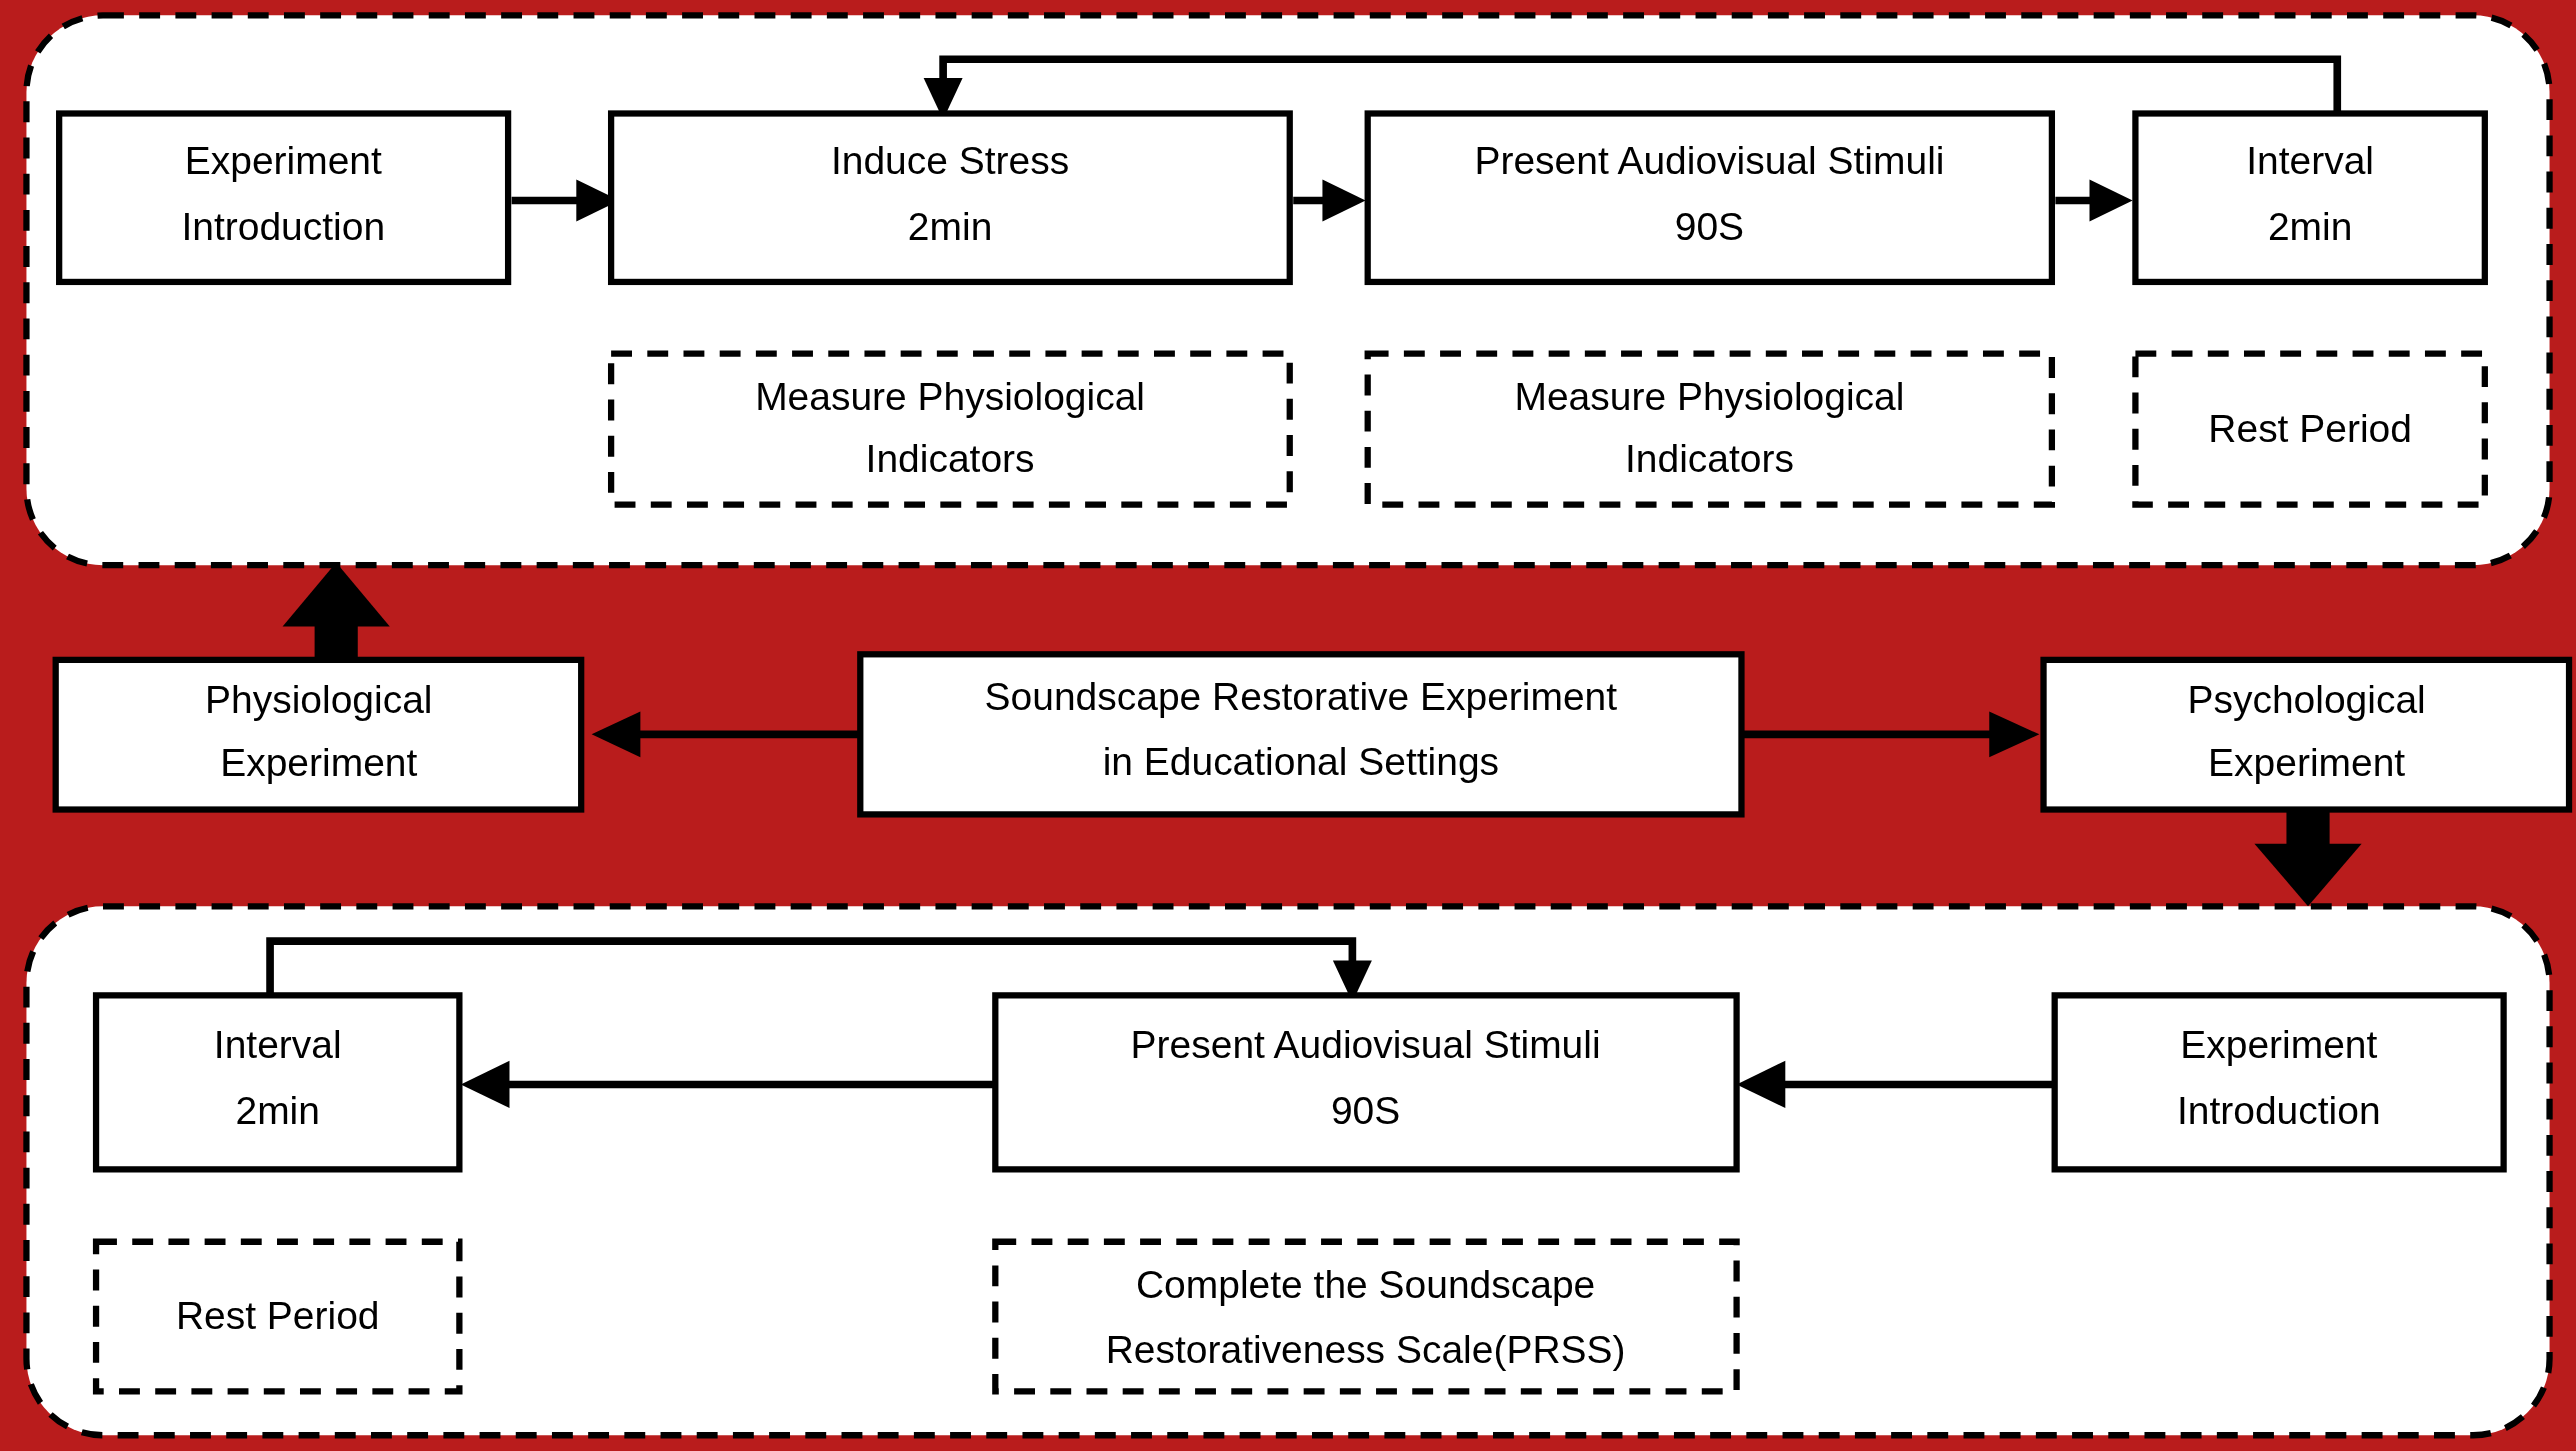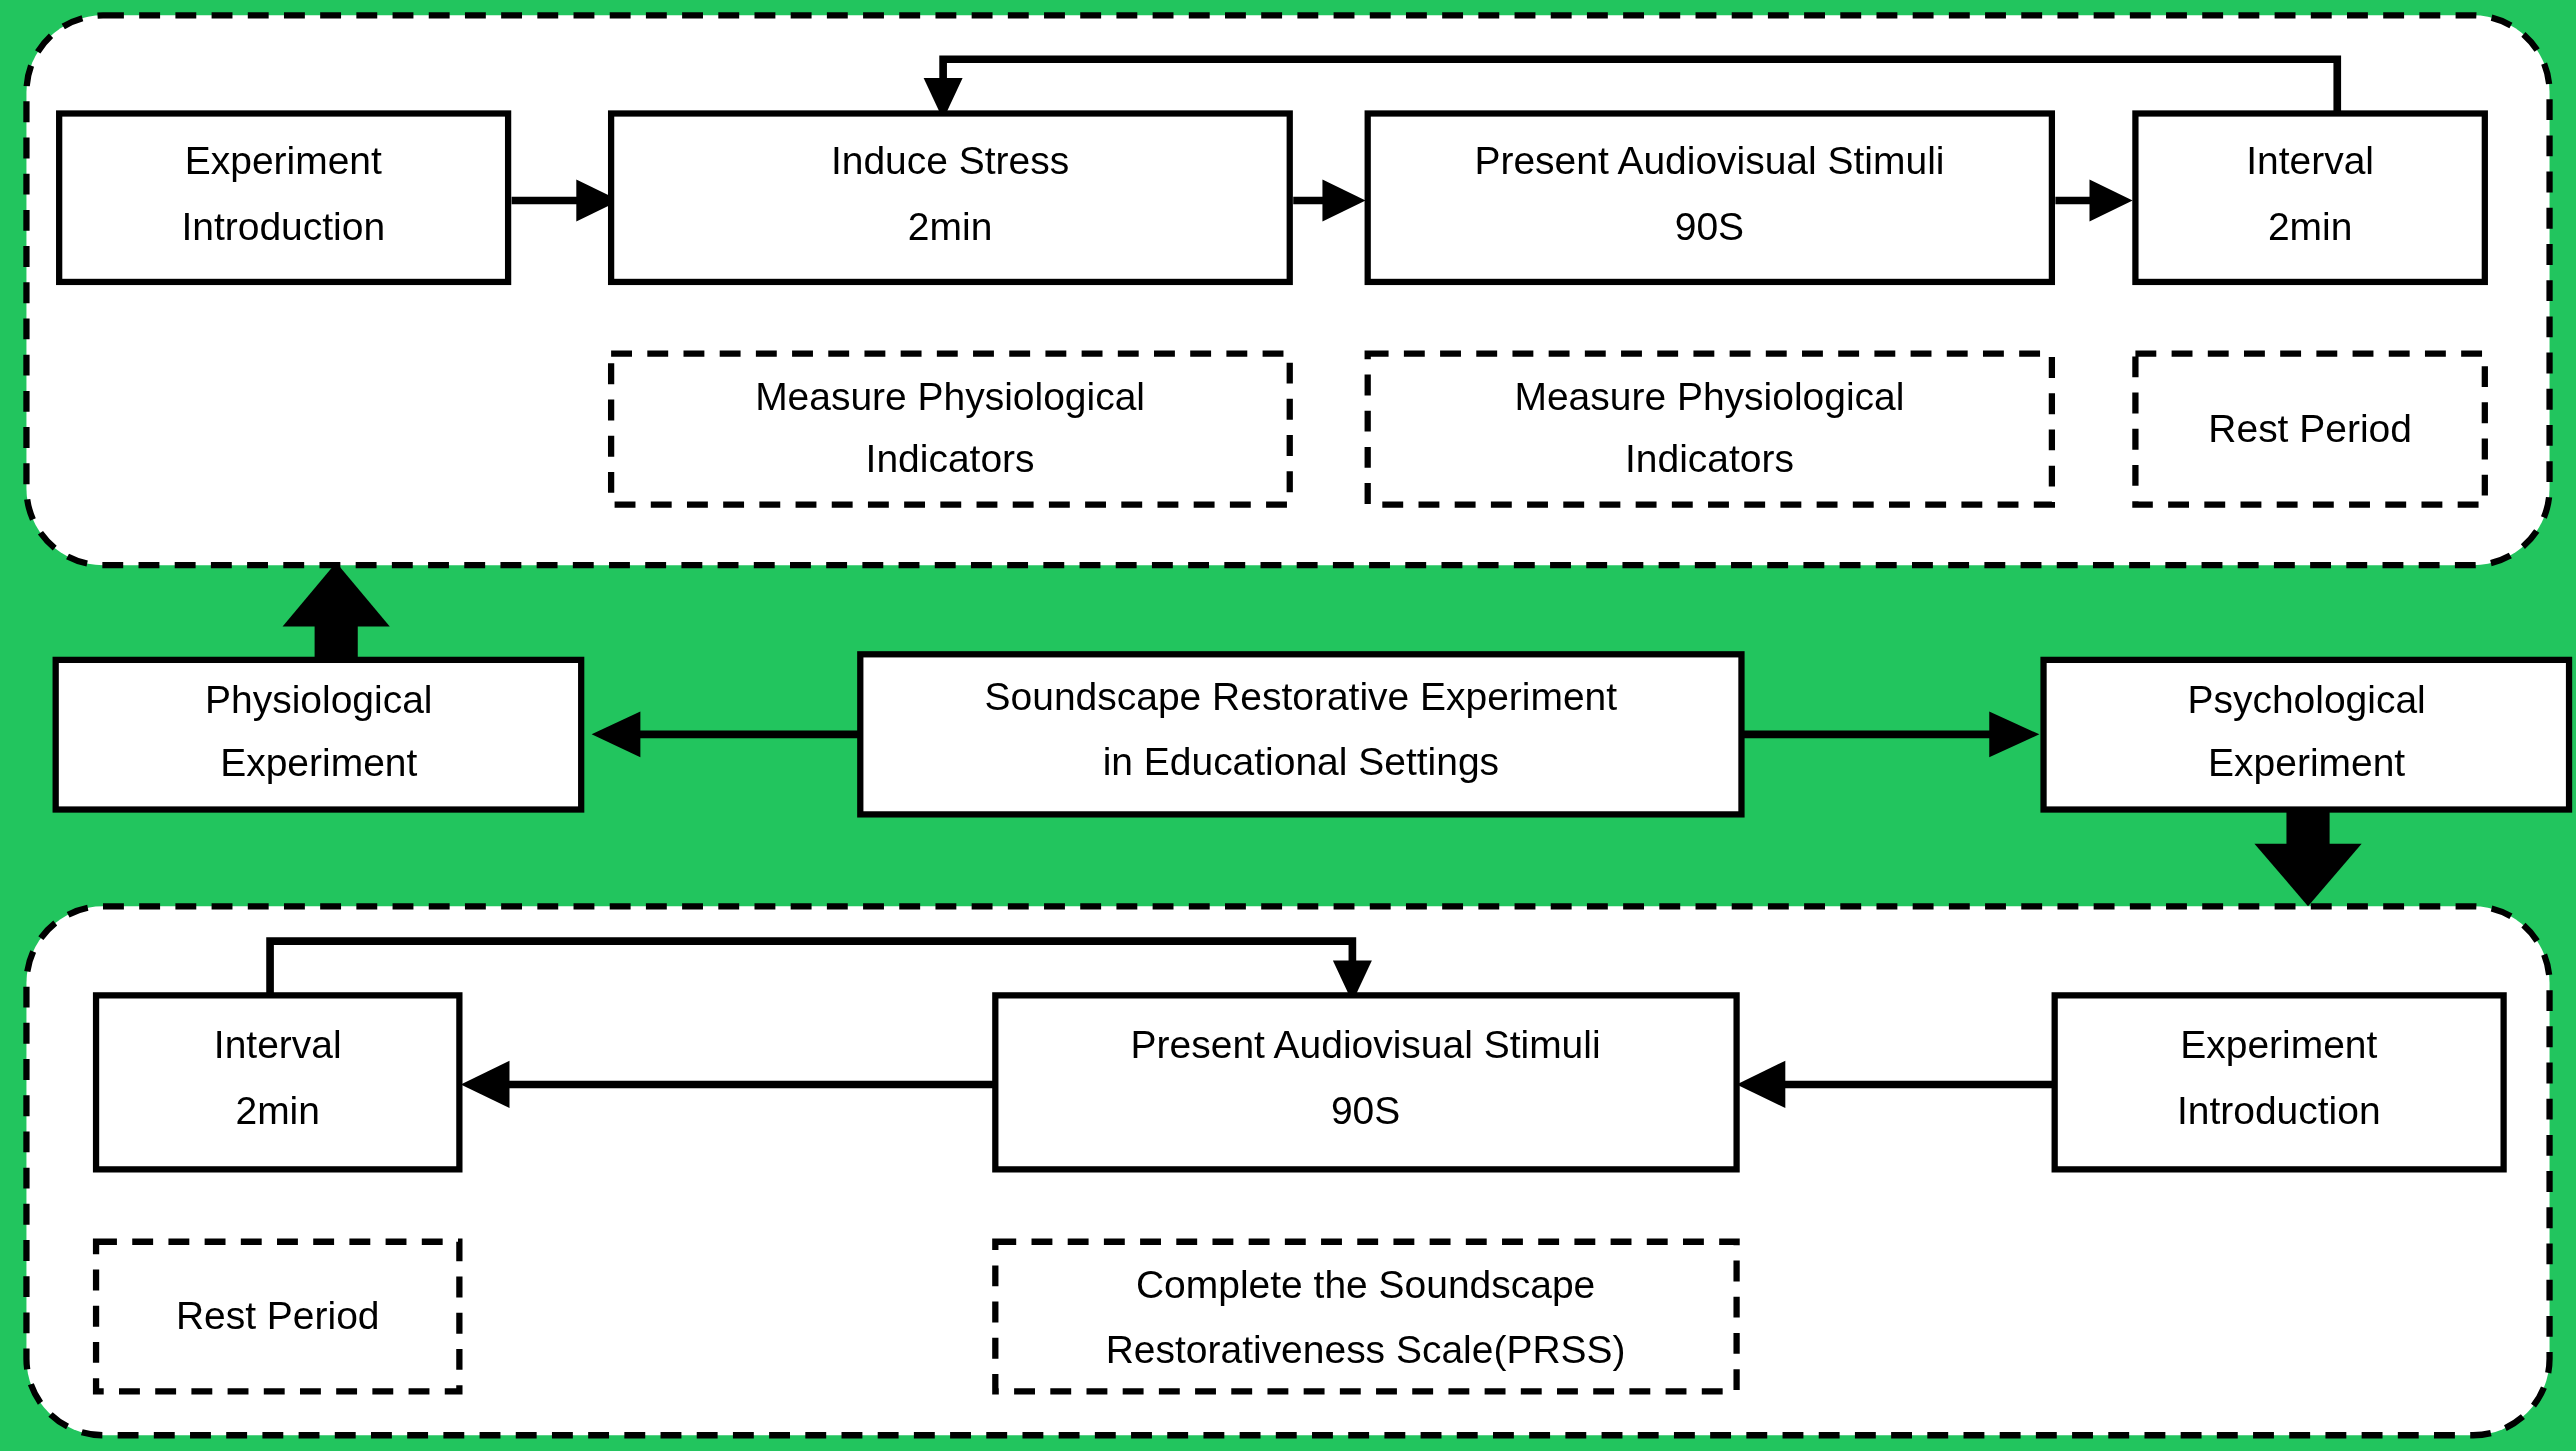--- a/index.html
+++ b/index.html
@@ -7,21 +7,21 @@
     padding: 0;
     background: #ffffff;
   }
   body {
     font-family: "Liberation Sans", sans-serif;
   }
   #stage {
     position: relative;
     width: 2576px;
     height: 1452px;
-    background: #22c55e;
+    background: #b91c1c;
     overflow: hidden;
   }
   svg.canvas {
     position: absolute;
     top: 0;
     left: 0;
     width: 2576px;
     height: 1452px;
     display: block;
   }

